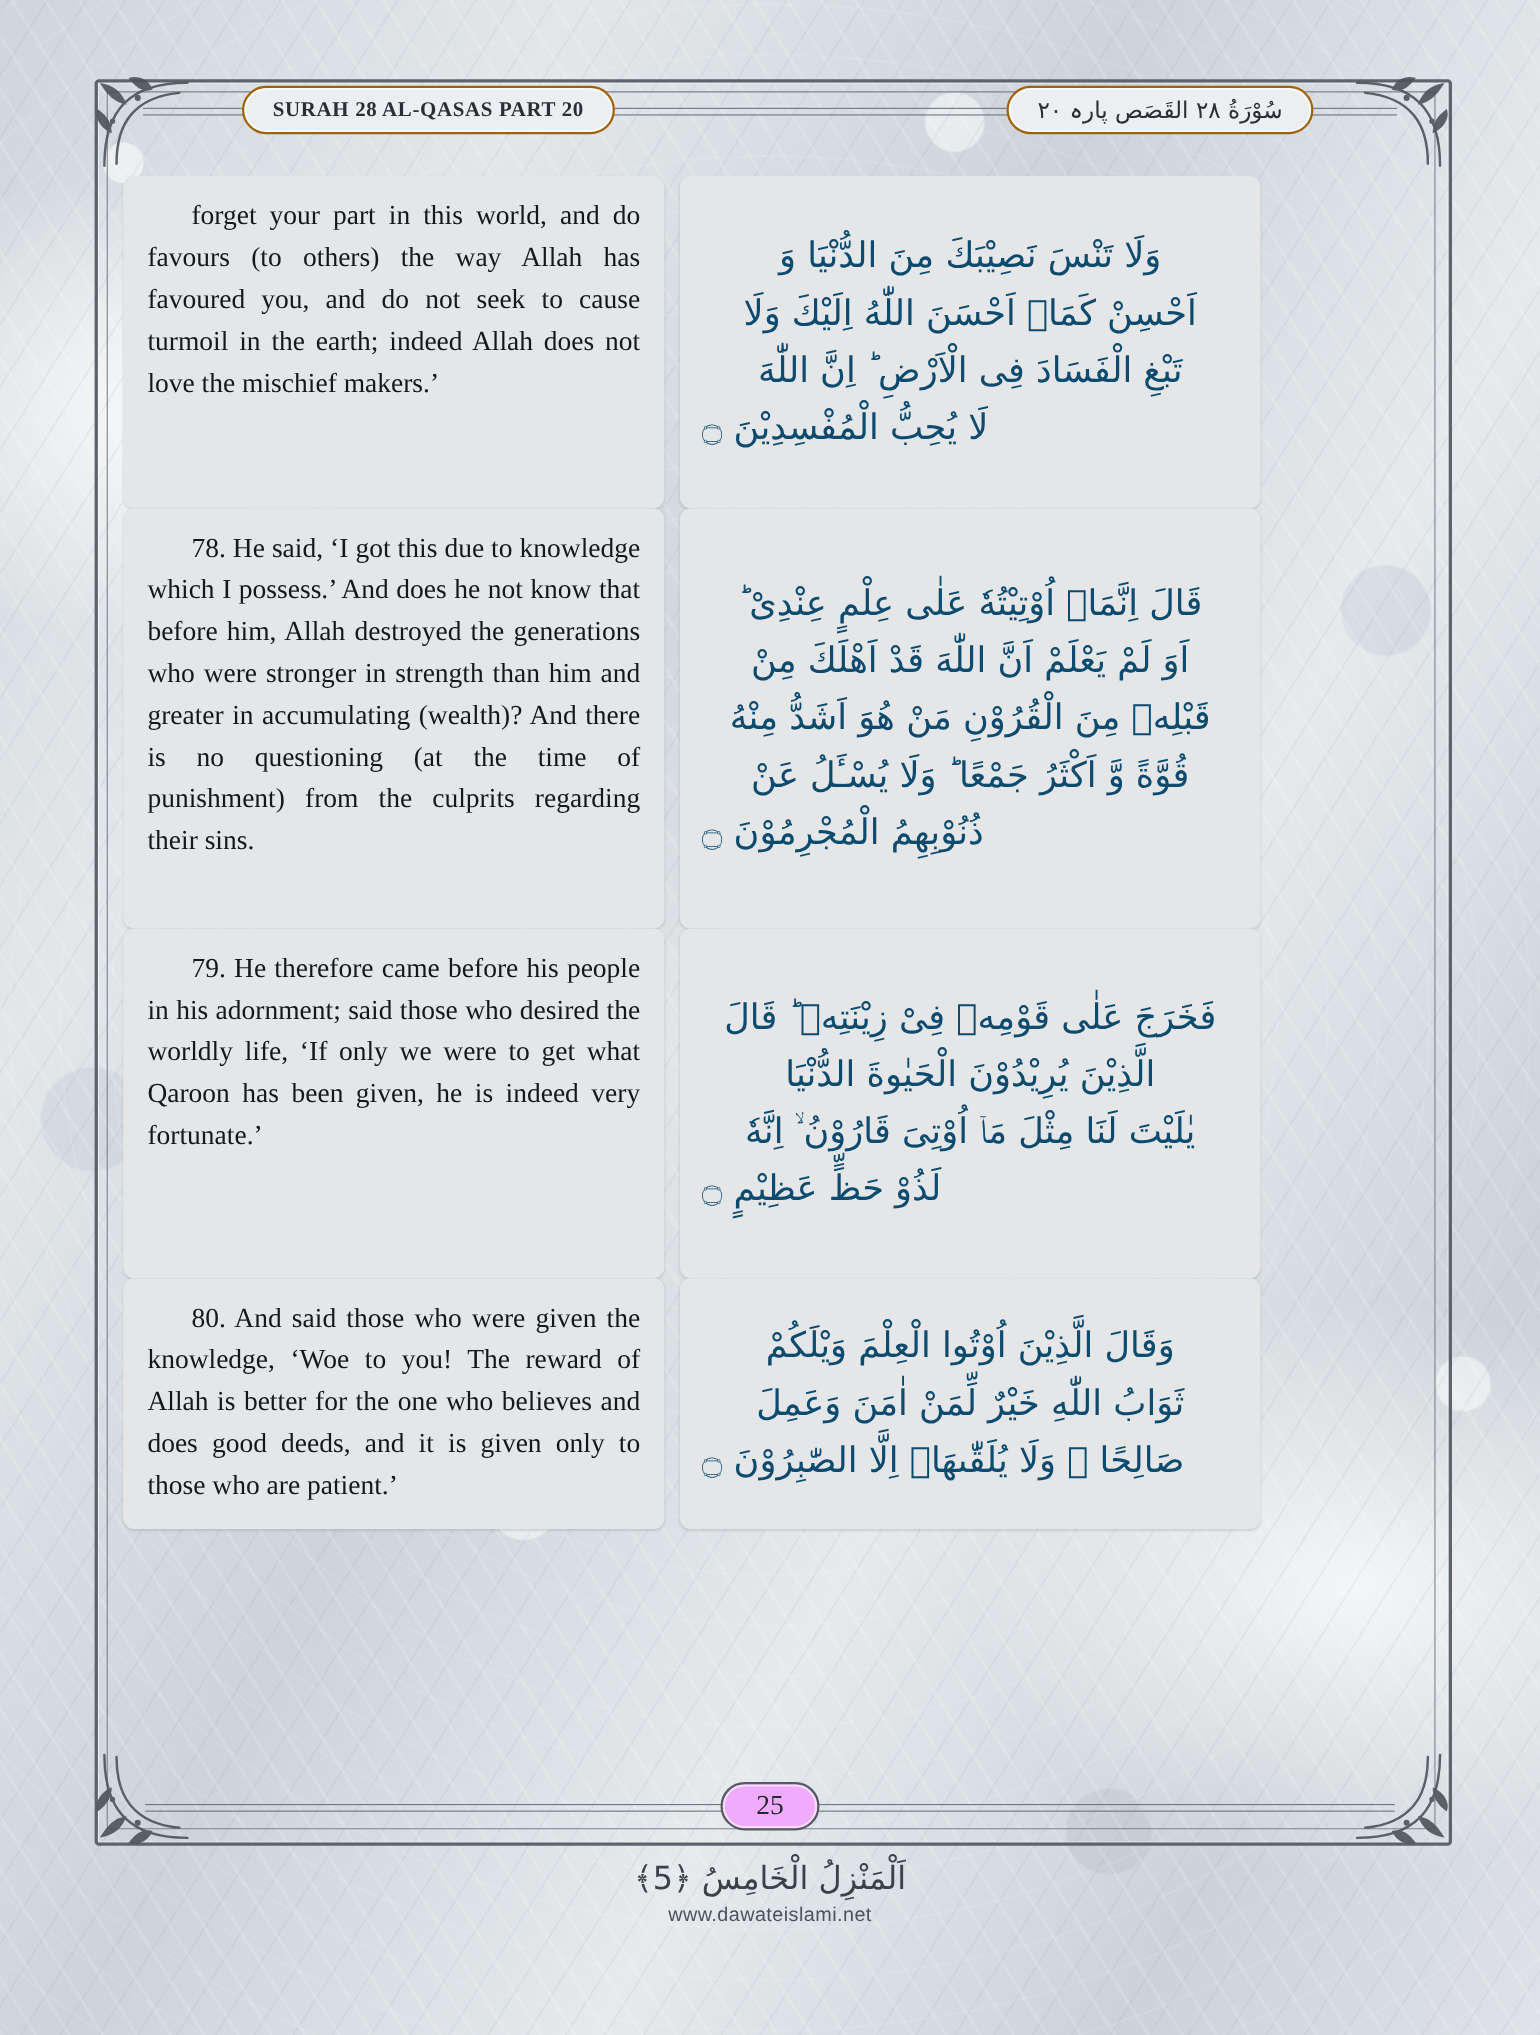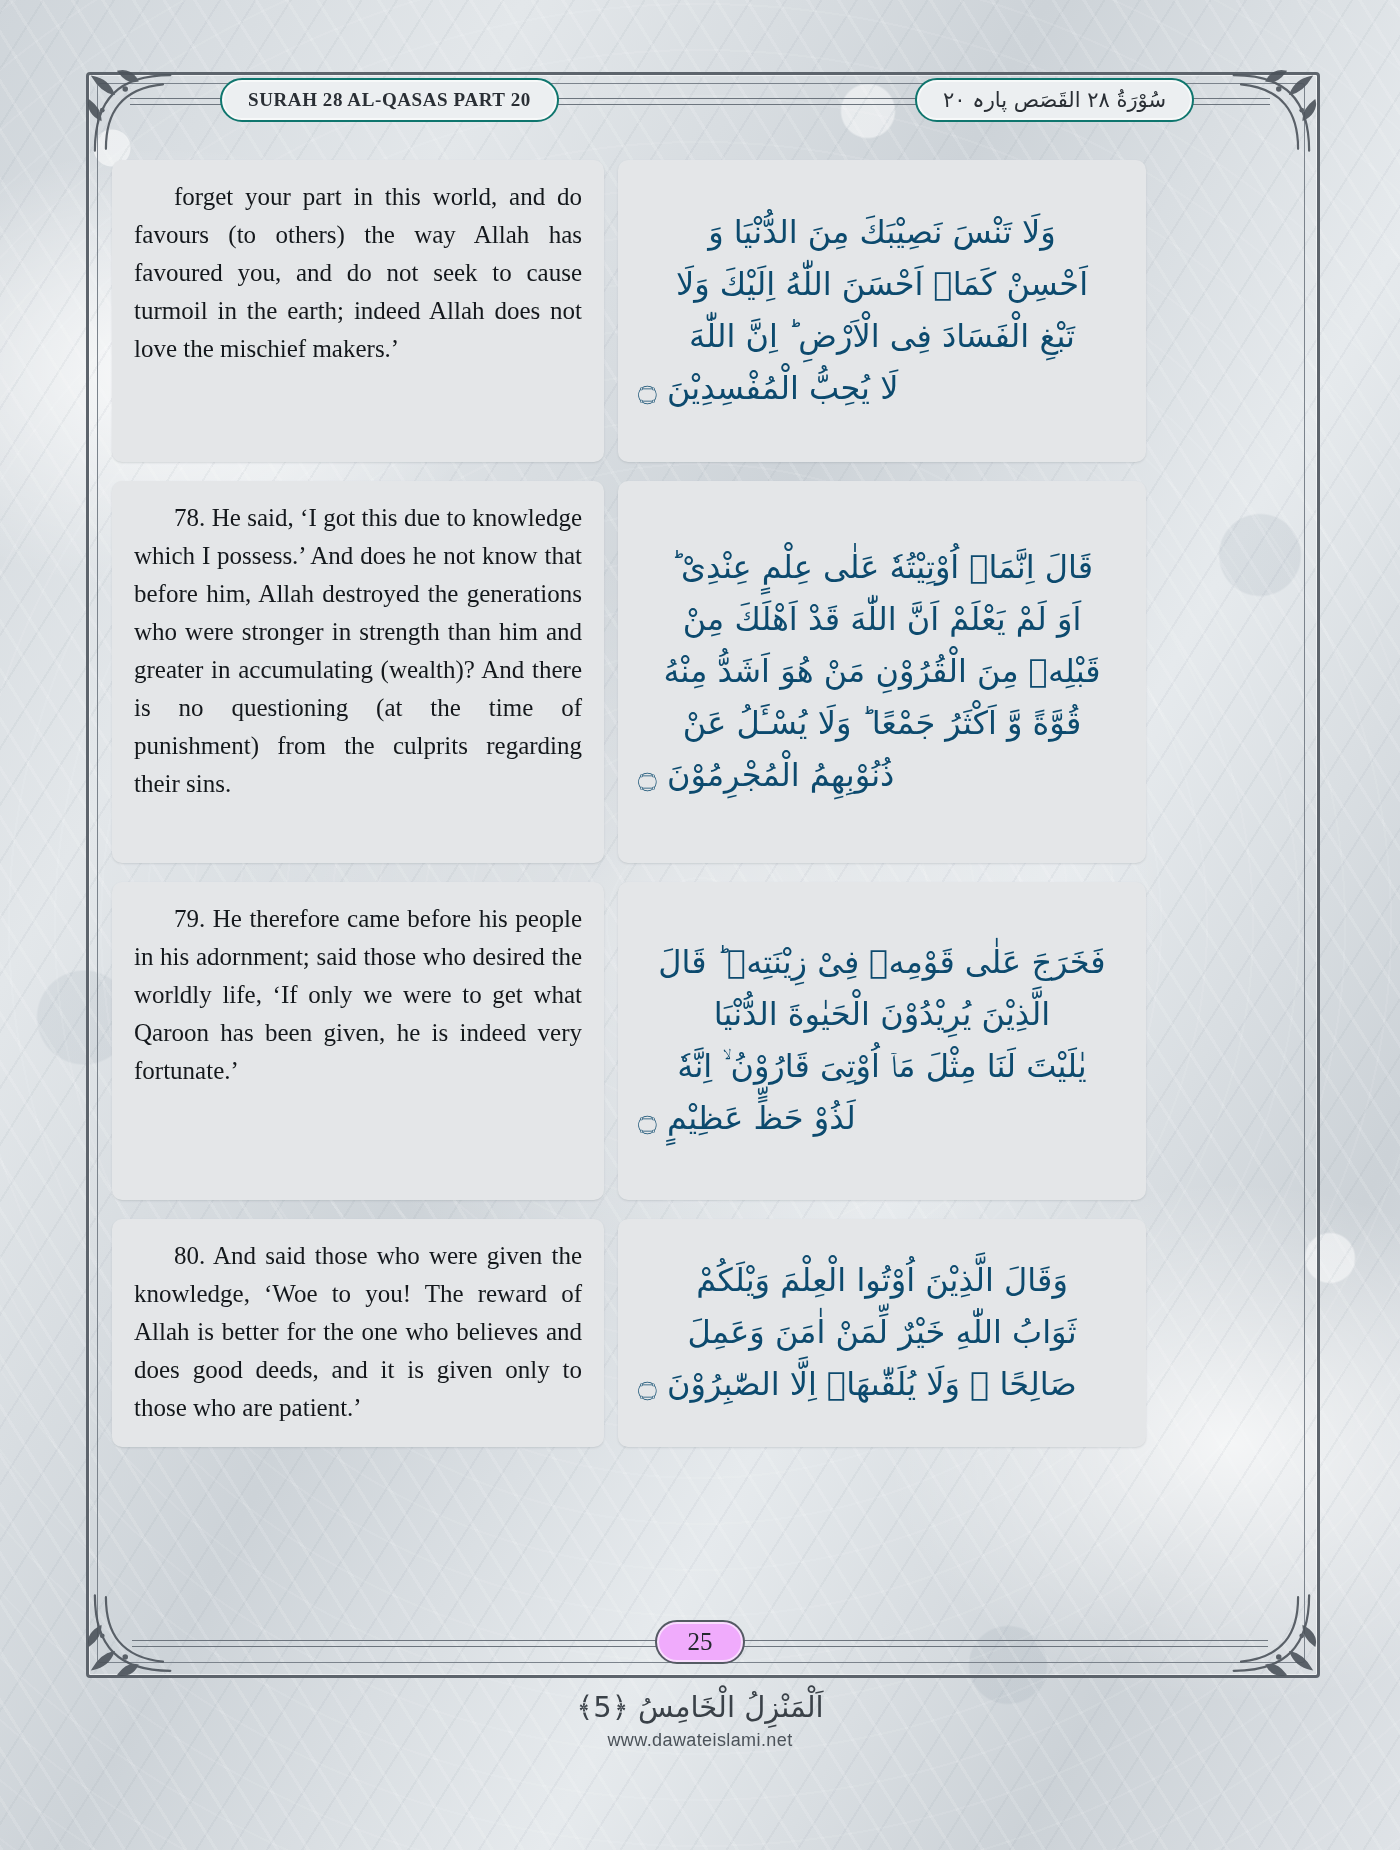--- a/index.html
+++ b/index.html
@@ -100,21 +100,21 @@
     left: 20px;
     right: 20px;
     height: 5px;
     border-top: 1.5px solid #6d757e;
     border-bottom: 1.5px solid #6d757e;
   }
   .header-pill {
     position: absolute;
     top: 0;
     height: 40px;
-    border: 2px solid #0f766e;
+    border: 2px solid #a16207;
     border-radius: 22px;
     background: #eceff1;
     display: flex;
     align-items: center;
     justify-content: center;
     padding: 0 26px;
     box-shadow: 0 0 0 2px rgba(255,255,255,.6) inset;
   }
   .header-pill.left { left: 110px; }
   .header-pill.right { right: 96px; }
@@ -135,21 +135,21 @@
   }
 
   
   .content {
     position: absolute;
     left: 112px;
     top: 160px;
     width: 1176px;
     display: flex;
     flex-direction: column;
-    gap: 19px;
+    gap: 0;
   }
   .verse-row {
     display: flex;
     gap: 14px;
     align-items: stretch;
   }
   .panel {
     background: #e4e6e8;
     border-radius: 10px;
     box-shadow: 0 1px 2px rgba(90,98,106,.18);

